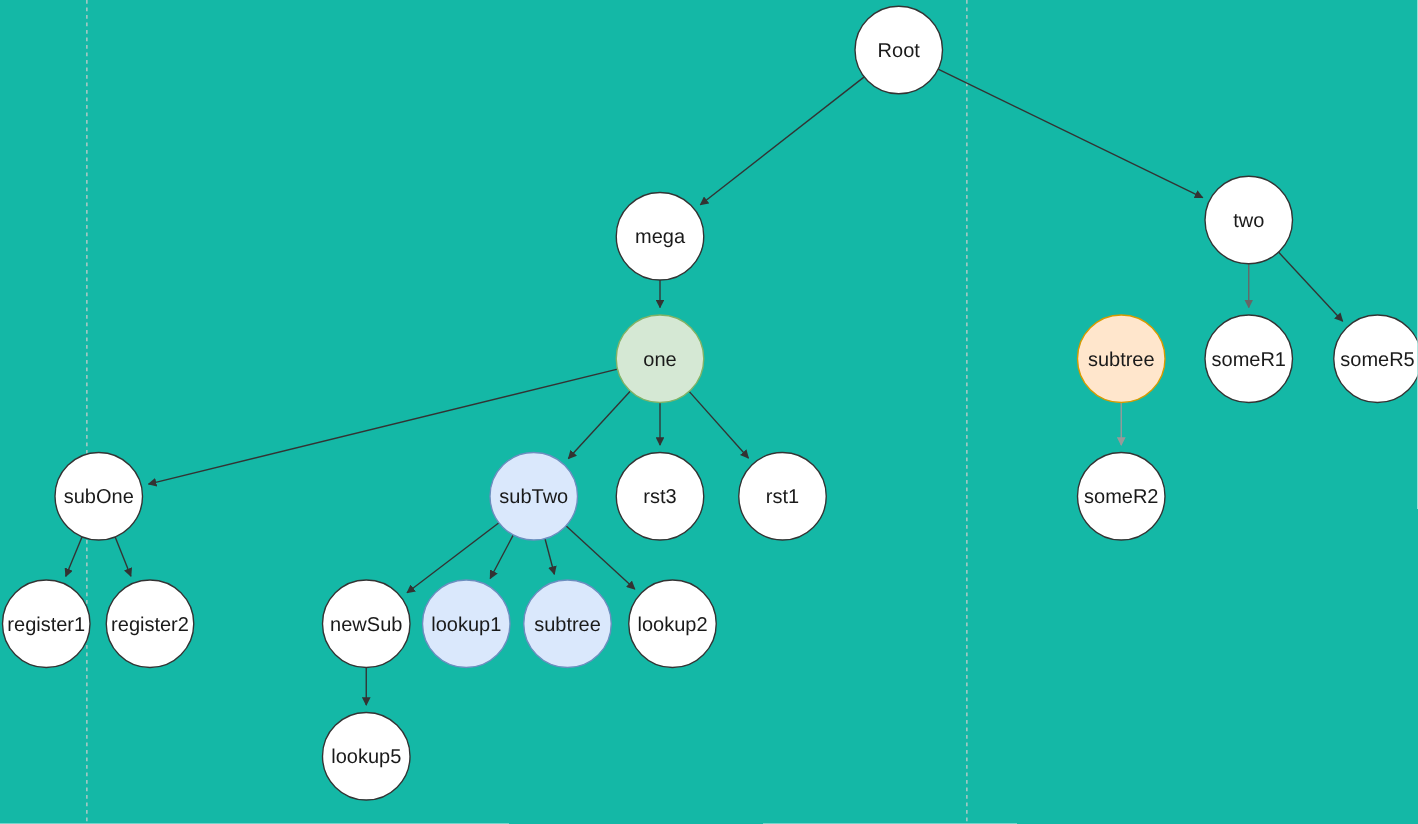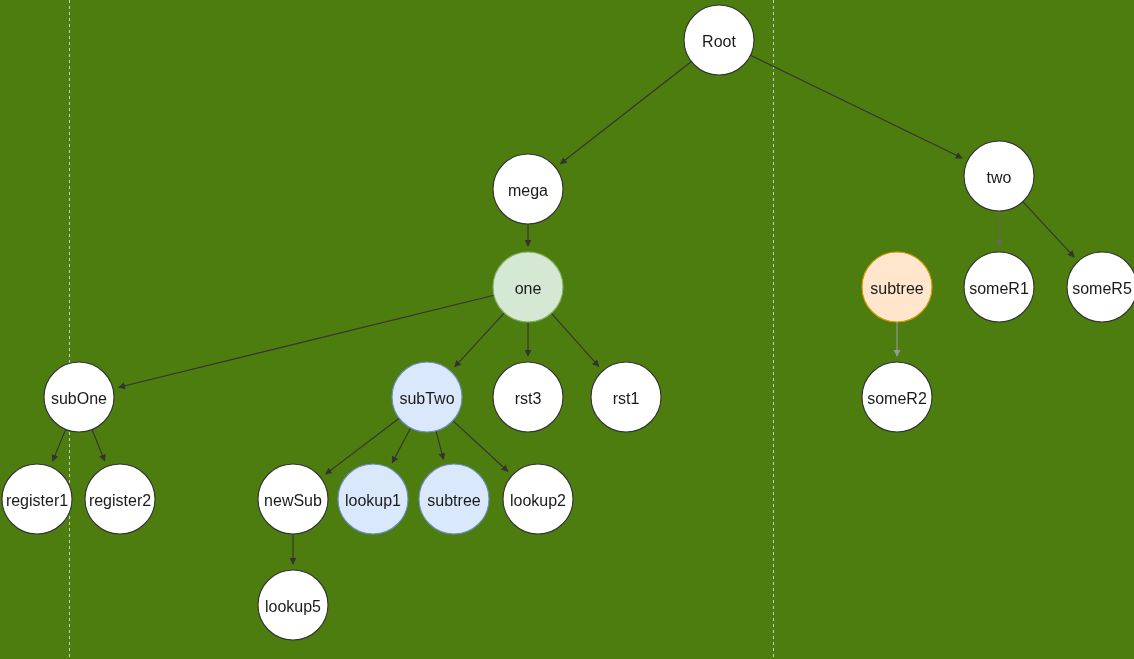--- a/index.html
+++ b/index.html
@@ -10,21 +10,21 @@
   body {
     width: 1134px;
     height: 659px;
     overflow: hidden;
     font-family: "Liberation Sans", sans-serif;
   }
   #canvas-wrap {
     position: relative;
     width: 1134px;
     height: 659px;
-    background: #4d7c0f;
+    background: #14b8a6;
   }
   svg#tree-svg {
     position: absolute;
     top: 0;
     left: 0;
     width: 1134px;
     height: 659px;
     display: block;
   }
   .node-circle {

